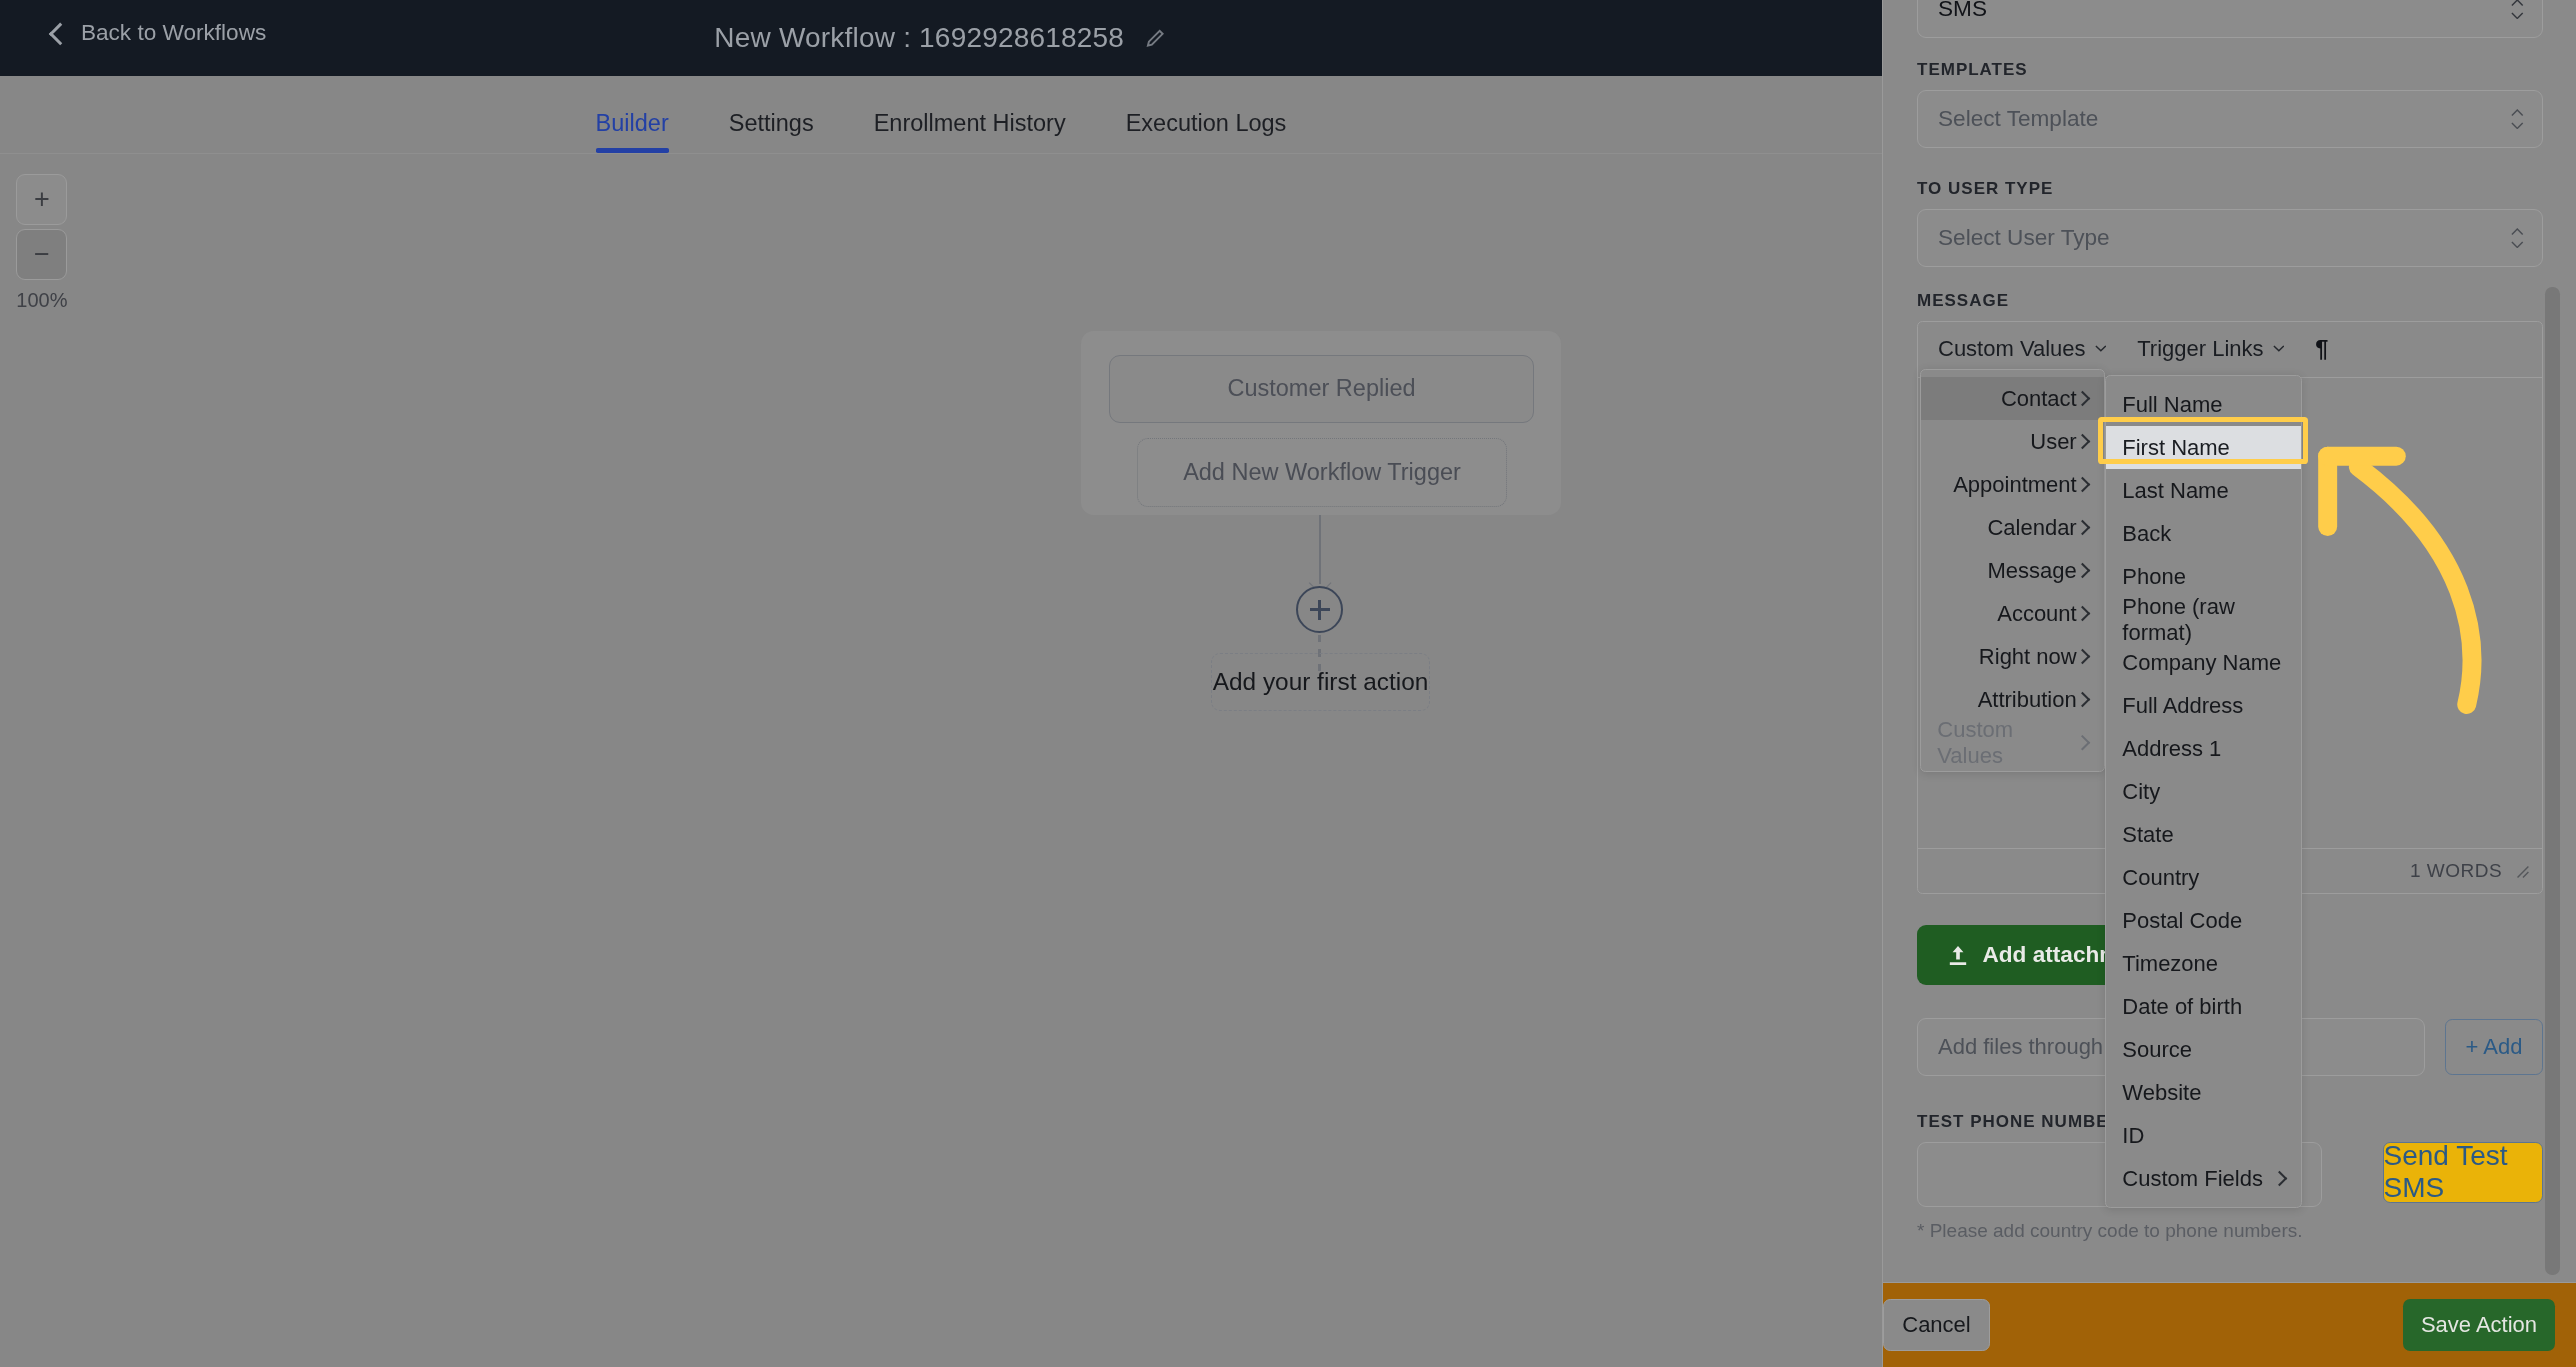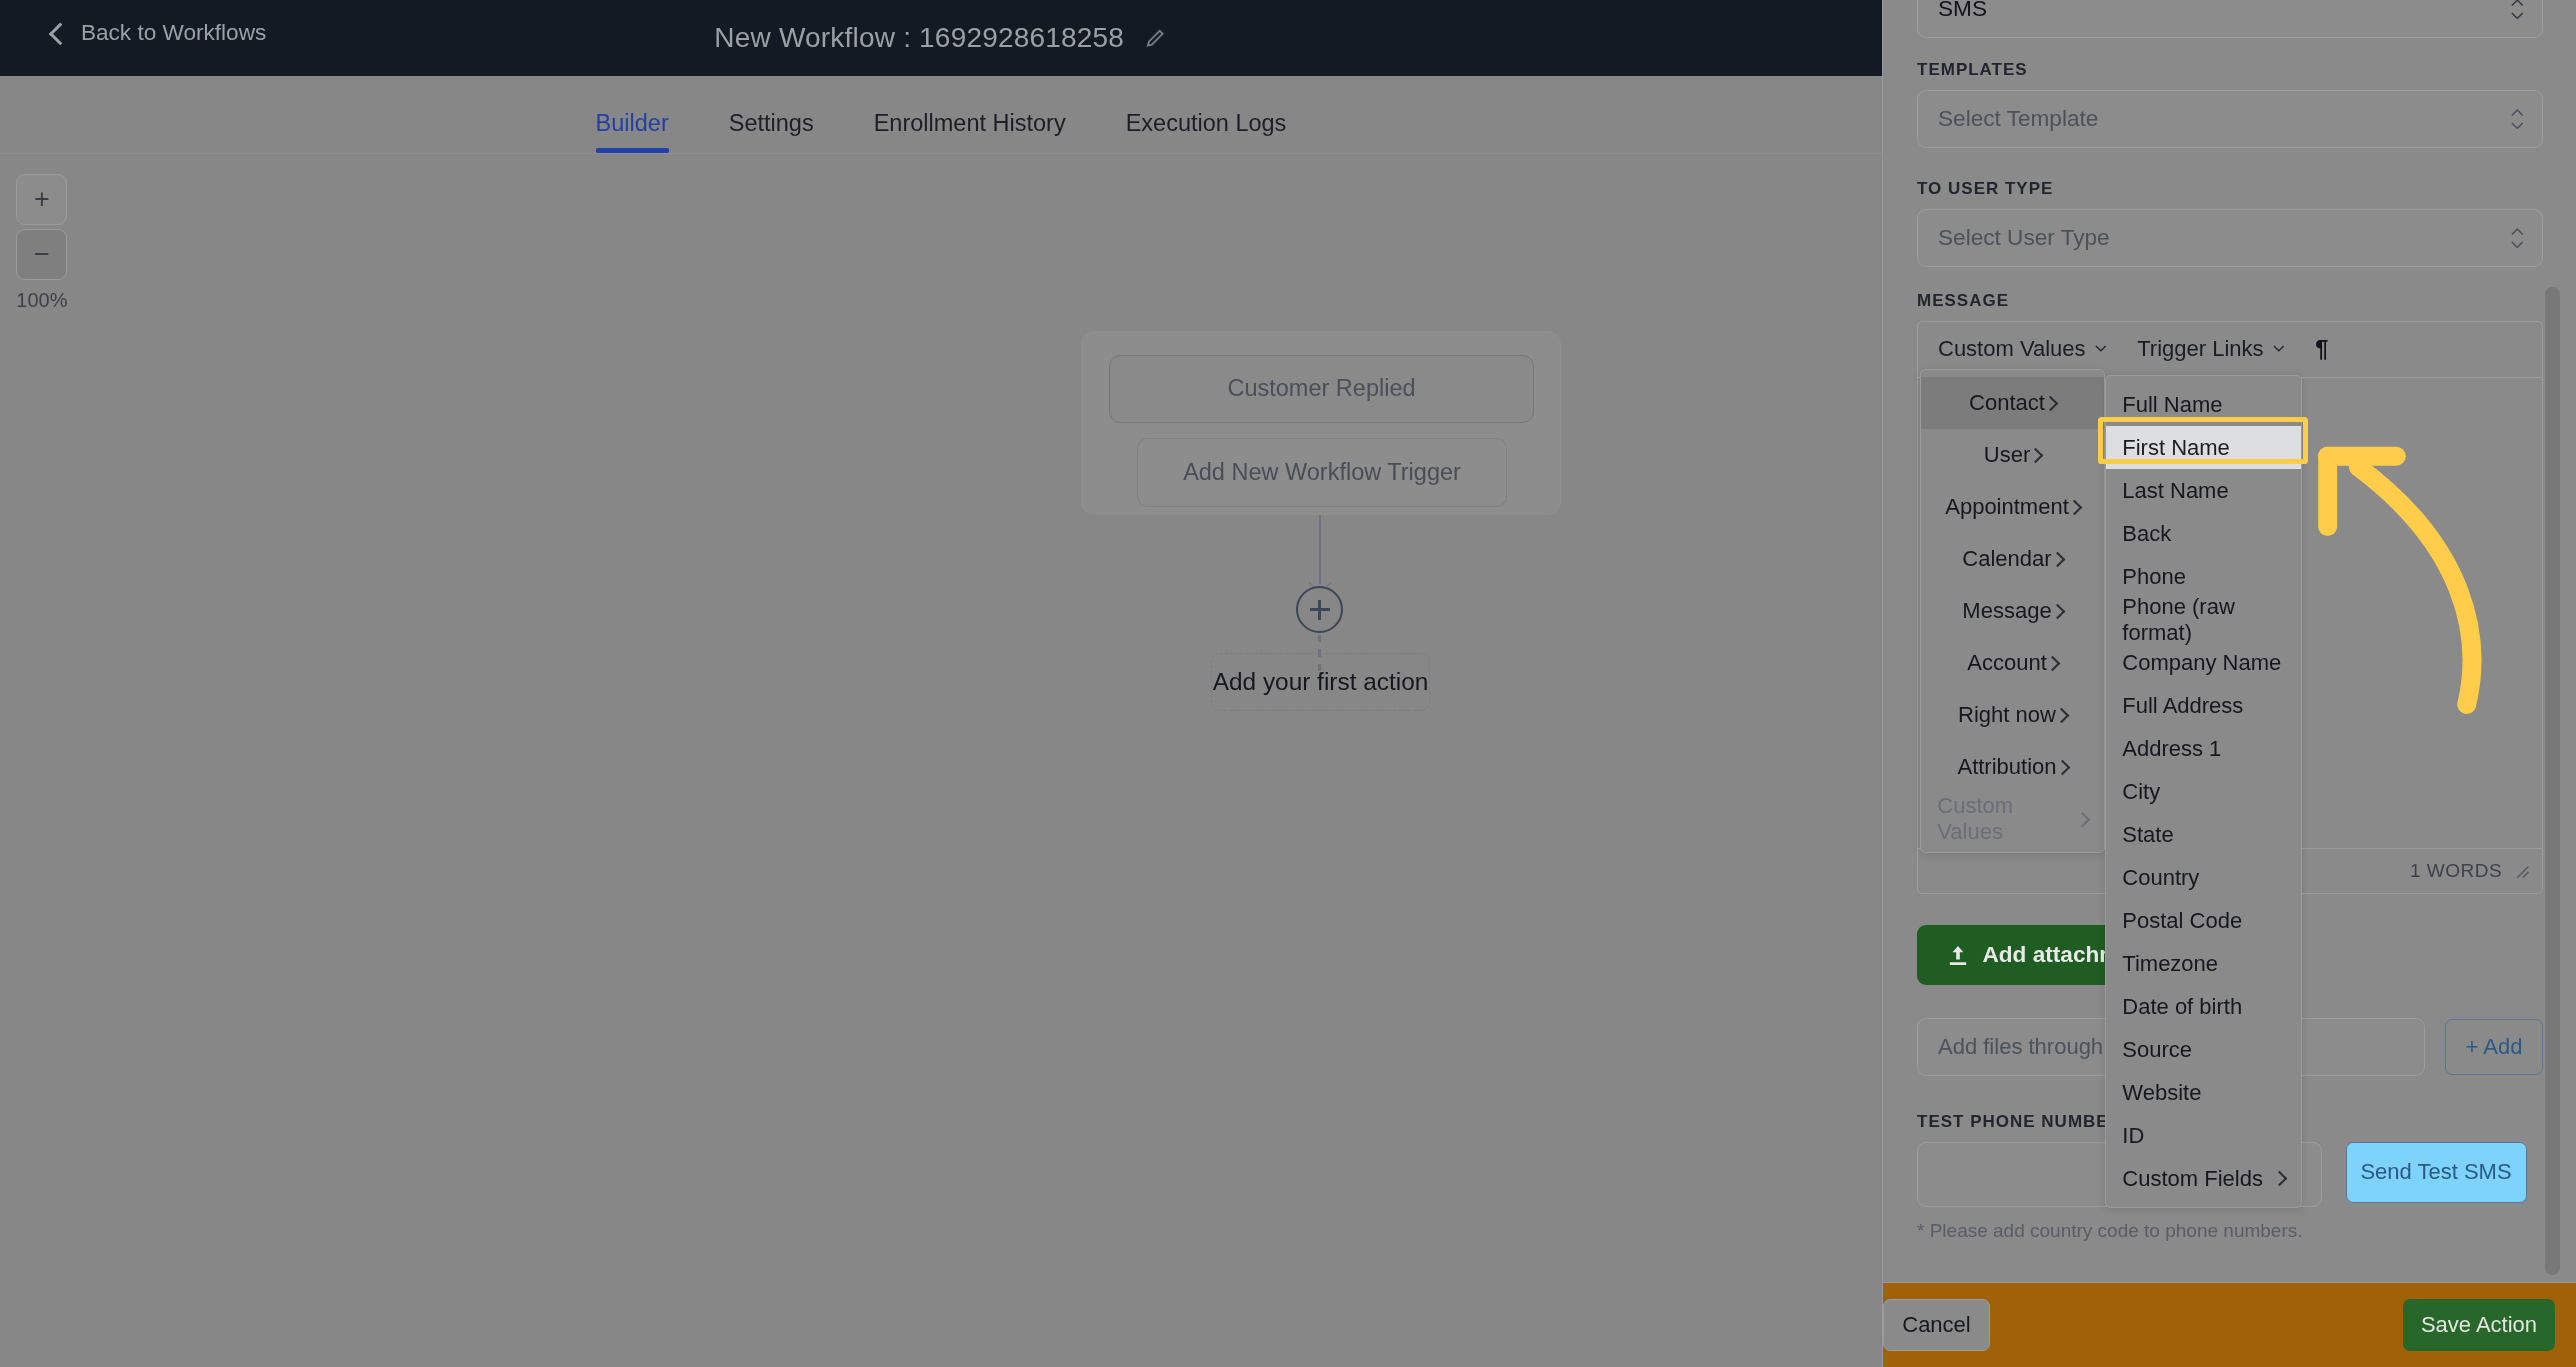--- a/index.html
+++ b/index.html
@@ -289,24 +289,25 @@
     cursor: text;
   }
   .phone-hint {
     margin-top: 11px;
     font-size: 19px; color: #5a5d63; line-height: 1.4;
     width: 405px;
   }
   .send-test-btn {
     width: 181px; height: 61px;
     border: 0.9px solid #5d7590; border-radius: 7.2px;
-    background: #7dd3fc;
-    color: #2b5a86; font-size: 22px;
-    display: flex; align-items: center; justify-content: center;
-    cursor: pointer;
+    background: #eab308;
+    color: #2b5a86; font-size: 28px;
+    display: flex; align-items: center; justify-content: center;
+    cursor: pointer;
+    margin-left: 37px;
   }
 
   .panel-footer {
     position: absolute; left: 0; bottom: 0;
     width: 694px; height: 85px;
     background: #a16207;
     border-top: 0.9px solid #9a9a9a;
     display: flex; align-items: center; justify-content: space-between;
     gap: 14.5px; padding-right: 22px;
     z-index: 12;
@@ -333,22 +334,22 @@
     position: absolute; left: 1920px; top: 369px;
     width: 185px;
     background: #8a8a8a;
     border: 0.9px solid #9c9c9c;
     border-radius: 5.4px;
     padding: 7.2px 0;
     z-index: 30;
     box-shadow: 0 1.8px 9px rgba(0,0,0,.12);
   }
   .menu-item {
-    height: 52px;
-    display: flex; align-items: center; justify-content: center;
+    height: 43px;
+    display: flex; align-items: center; justify-content: flex-end;
     padding: 0 16.3px;
     font-size: 22px; color: #16181c;
     cursor: pointer;
   }
   .menu-item.hl { background: #7c7c7c; }
   .menu-item.muted { color: #6b6e74; }
   .chev-r {
     width: 11px; height: 11px;
     border-right: 2.7px solid #2b2e33;
     border-top: 2.7px solid #2b2e33;

